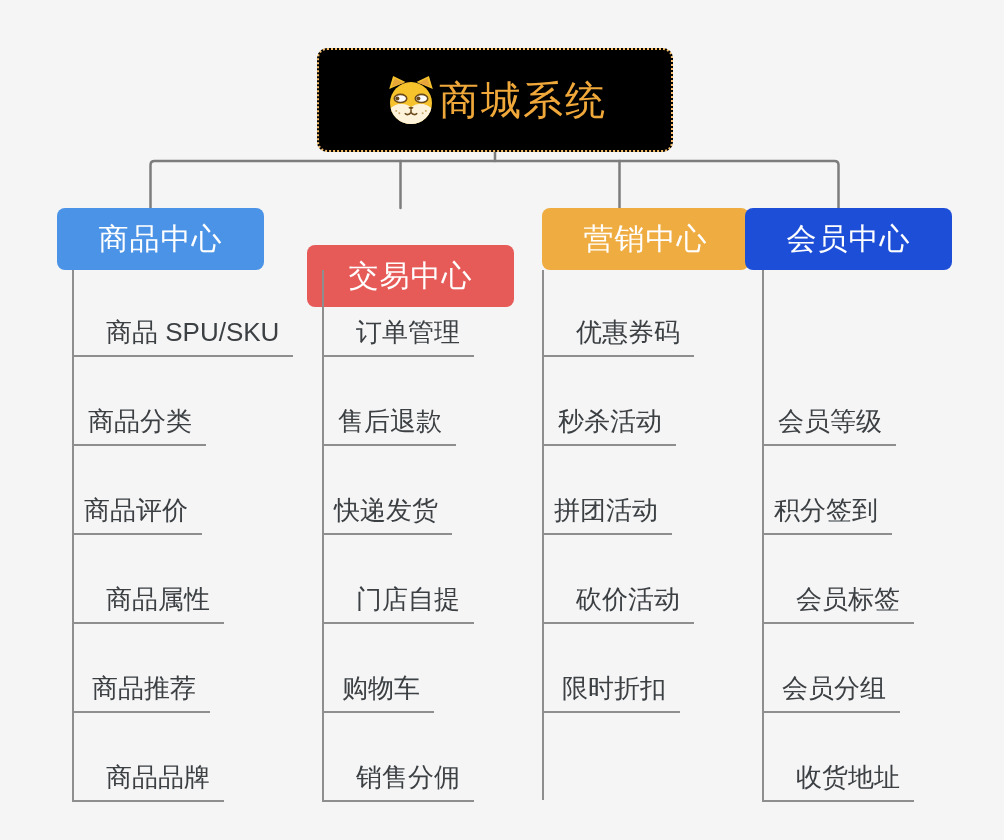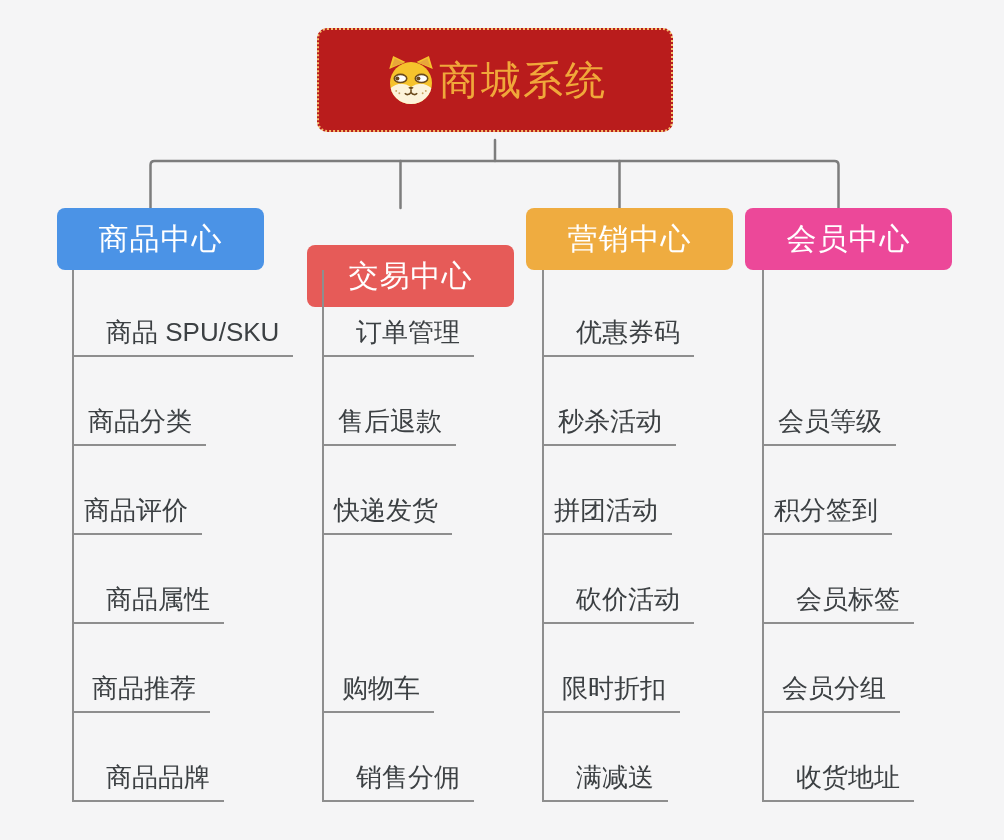--- a/index.html
+++ b/index.html
@@ -17,22 +17,22 @@
     font-family:"Liberation Sans","DejaVu Sans",sans-serif;
     overflow:hidden;
   }
   .canvas{
     position:relative;
     width:1004px;height:840px;
   }
   
   .root-node{
     position:absolute;
-    left:317px;top:28px;width:356px;height:104px;
-    background:#b91c1c;
+    left:317px;top:48px;width:356px;height:104px;
+    background:#000000;
     border:2px dotted var(--root-border);
     border-radius:10px;
     display:flex;align-items:center;justify-content:center;
     cursor:default;
   }
   .root-node .title{
     font-size:40px;
     letter-spacing:2px;
     color:var(--root-title);
   }
@@ -54,21 +54,21 @@
     top:208px;width:207px;height:62px;
     border-radius:8px;
     color:#ffffff;
     font-size:30px;
     line-height:62px;
     text-align:center;
     letter-spacing:1px;
   }
   .branch-node.b0{left:57px;}
   .branch-node.b1{left:307px;margin-top:37px;}
-  .branch-node.b2{left:526px;}
+  .branch-node.b2{left:542px;}
   .branch-node.b3{left:745px;}
   
   .column{
     position:absolute;
     top:270px;height:530px;width:300px;
   }
   .column.c0{left:72px;}
   .column.c1{left:322px;}
   .column.c2{left:542px;}
   .column.c3{left:762px;}
@@ -129,46 +129,46 @@
       <circle cx="21" cy="50" r="1.2" fill="#c9a25e"></circle>
       <circle cx="55" cy="47" r="1.2" fill="#c9a25e"></circle>
       <circle cx="51" cy="50" r="1.2" fill="#c9a25e"></circle>
     </svg>
     <span class="title">商城系统</span>
   </div>
 
   <div class="branch-node b0" style="background: rgb(75, 147, 230);">商品中心</div>
   <div class="branch-node b1" style="background: rgb(230, 91, 88);">交易中心</div>
   <div class="branch-node b2" style="background: rgb(239, 172, 64);">营销中心</div>
-  <div class="branch-node b3" style="background: #ec4899;">会员中心</div>
+  <div class="branch-node b3" style="background: #1d4ed8;">会员中心</div>
 
   <div class="column c0">
     <div class="leaf r0">商品 SPU/SKU</div>
     <div class="leaf r1">商品分类</div>
     <div class="leaf r2">商品评价</div>
     <div class="leaf r3">商品属性</div>
     <div class="leaf r4">商品推荐</div>
     <div class="leaf r5">商品品牌</div>
   </div>
 
   <div class="column c1">
     <div class="leaf r0">订单管理</div>
     <div class="leaf r1">售后退款</div>
     <div class="leaf r2">快递发货</div>
+    <div class="leaf r3">门店自提</div>
     <div class="leaf r4">购物车</div>
     <div class="leaf r5">销售分佣</div>
   </div>
 
   <div class="column c2">
     <div class="leaf r0">优惠券码</div>
     <div class="leaf r1">秒杀活动</div>
     <div class="leaf r2">拼团活动</div>
     <div class="leaf r3">砍价活动</div>
     <div class="leaf r4">限时折扣</div>
-    <div class="leaf r5">满减送</div>
   </div>
 
   <div class="column c3">
     <div class="leaf r1">会员等级</div>
     <div class="leaf r2">积分签到</div>
     <div class="leaf r3">会员标签</div>
     <div class="leaf r4">会员分组</div>
     <div class="leaf r5">收货地址</div>
   </div>
 

